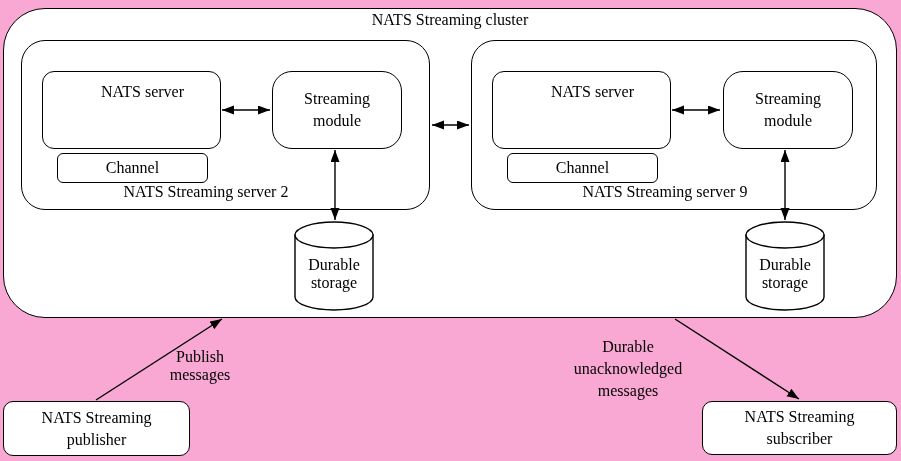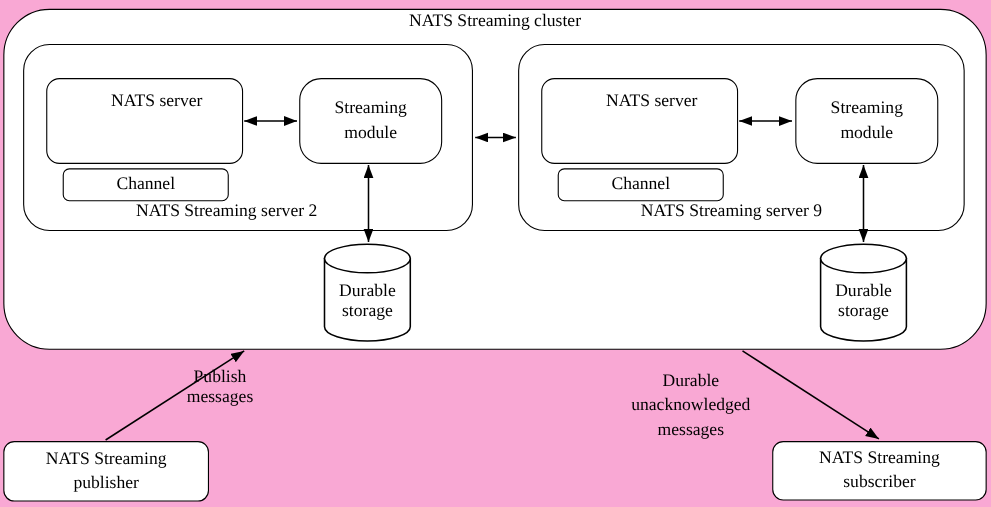--- a/index.html
+++ b/index.html
@@ -51,21 +51,21 @@
   .channel { left: 14px; top: 37px; width: 151px; height: 30px; border-radius: 6px; margin-top: 44px; }
   .module { top: 30px; width: 130px; height: 78px; border-radius: 20px; line-height: 22px; white-space: pre-line; }
   .server1 .module { left: 250px; }
   .server2 .module { left: 251px; }
   
   .publisher { left: 3px; top: 401px; width: 187px; height: 55px; border-radius: 10px; line-height: 22px; white-space: pre-line; }
   .subscriber { left: 702px; top: 401px; width: 195px; height: 54px; border-radius: 10px; line-height: 22px; white-space: pre-line; }
   
   .storage1-label { left: 284px; top: 256px; width: 100px; }
   .storage2-label { left: 735px; top: 256px; width: 100px; }
-  .publish-label { left: 110px; top: 334px; width: 180px; }
+  .publish-label { left: 110px; top: 348px; width: 180px; }
   .receive-label { left: 518px; top: 336px; width: 220px; line-height: 22px; }
   
   .edges-layer {
     position: absolute;
     left: 0; top: 0;
     width: 901px;
     height: 461px;
     pointer-events: none;
   }
   .edges-layer line, .edges-layer path, .edges-layer ellipse {

